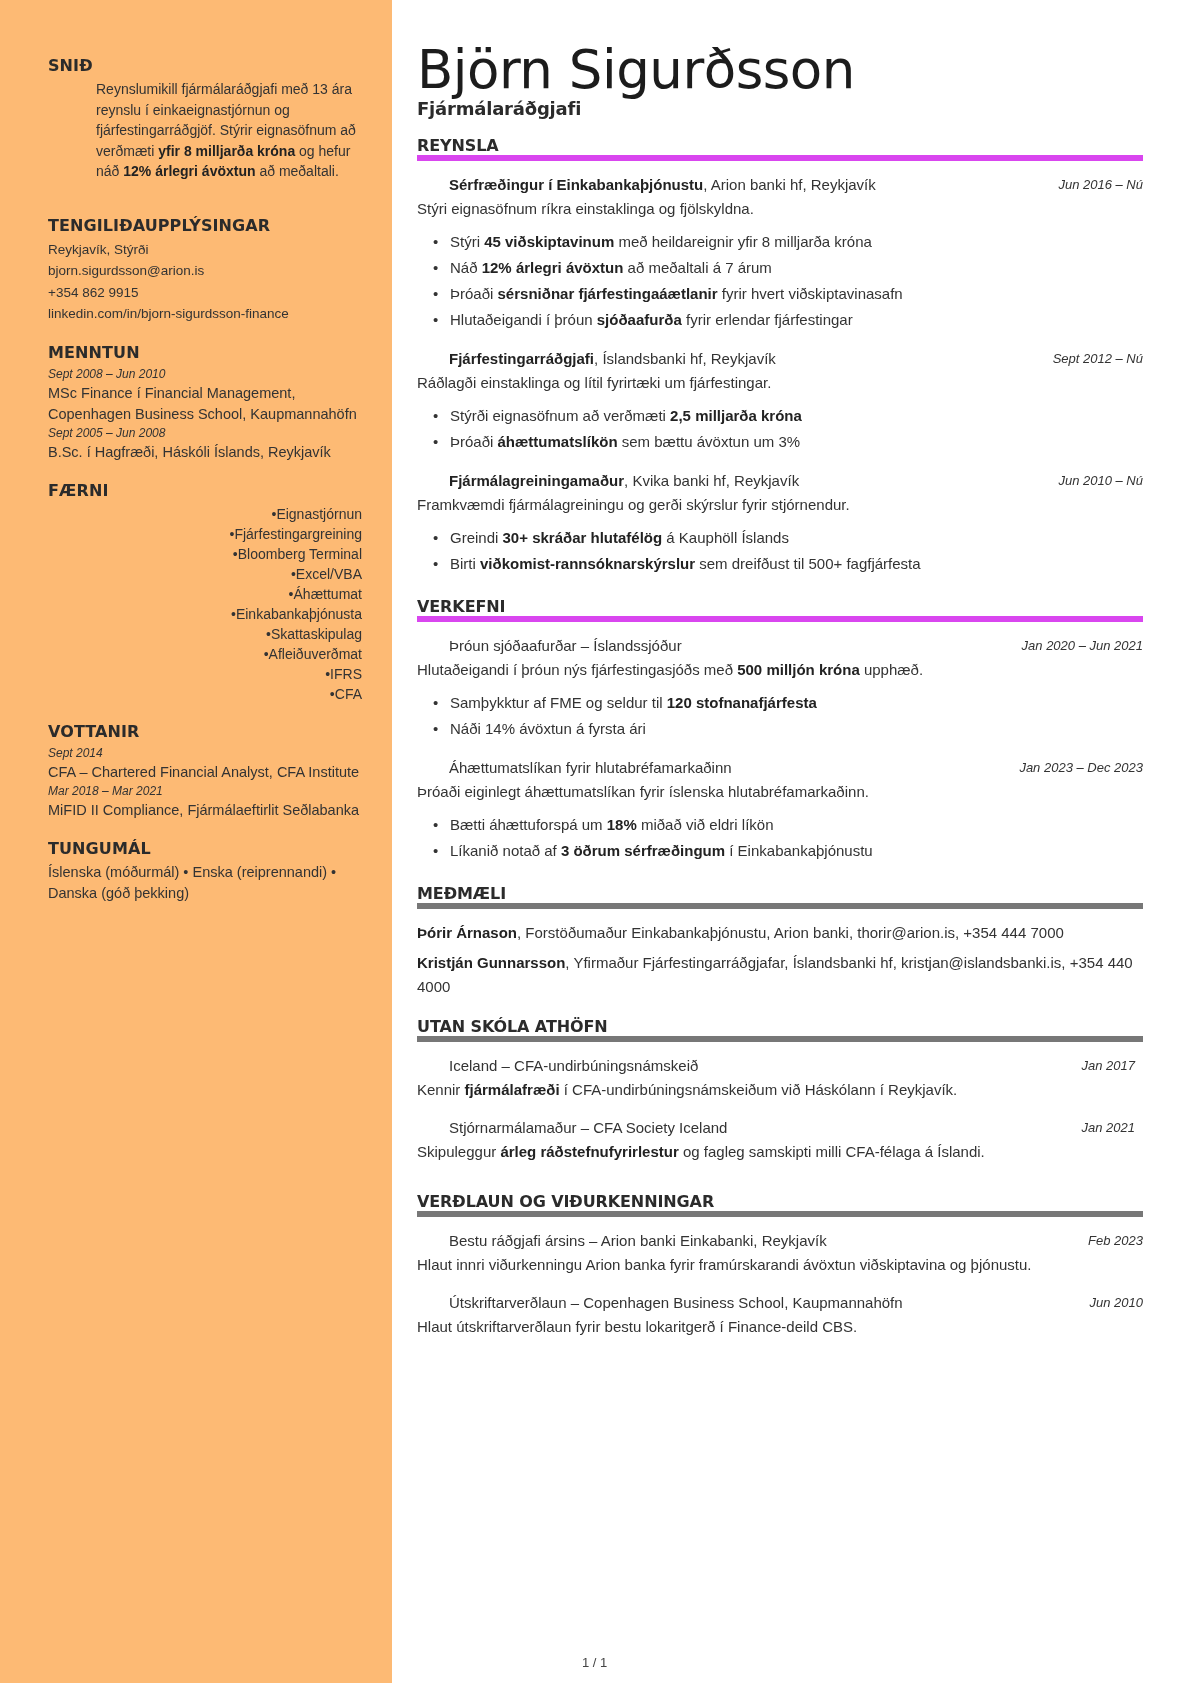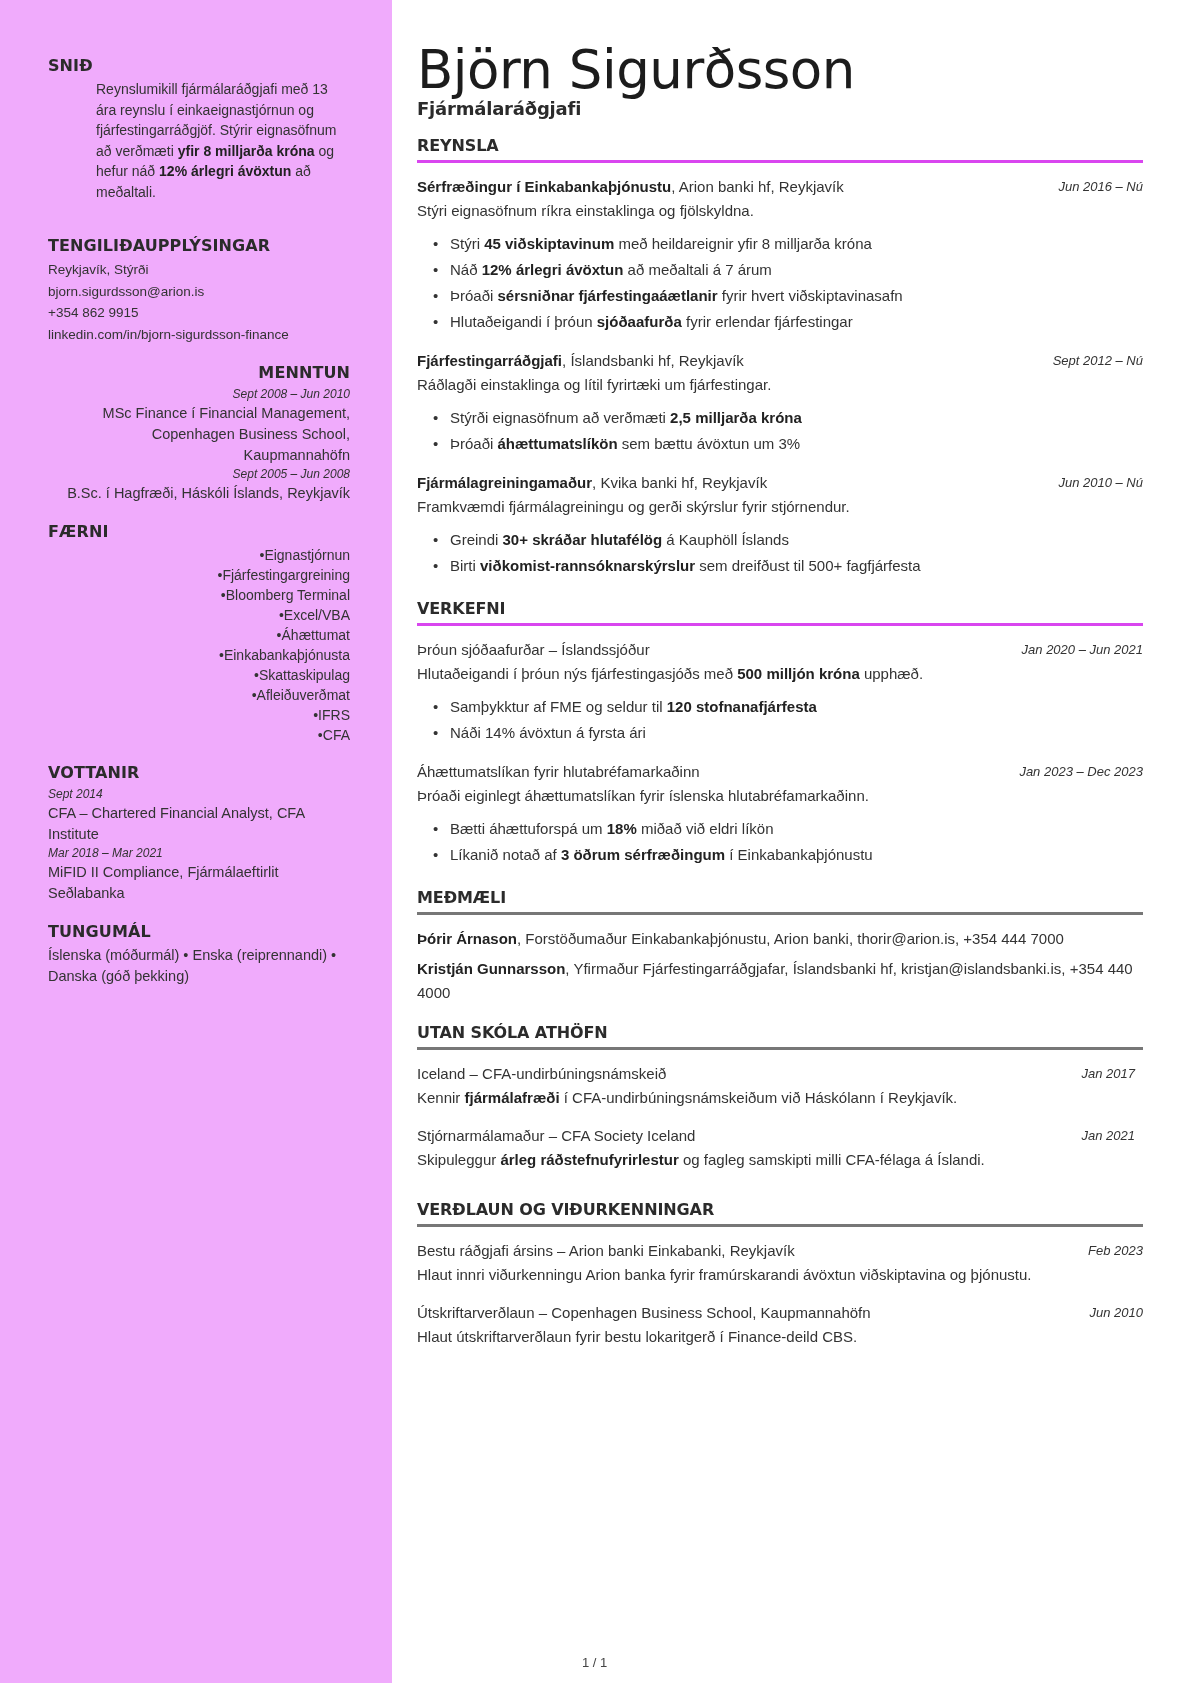--- a/index.html
+++ b/index.html
@@ -1,21 +1,21 @@
 <!DOCTYPE html>
 <html><head>
 <meta charset="utf-8">
 <style>
   * { box-sizing: border-box; margin: 0; padding: 0; }
   html, body { width: 1190px; height: 1683px; background: #ffffff; }
   body { position: relative; font-family: "Liberation Sans", "DejaVu Sans", sans-serif; color: #2b2b2b; overflow: hidden; }
 
   .sidebar {
     position: absolute; left: 0; top: 0; width: 392px; height: 1683px;
-    background: #f0abfc; padding: 56px 42px 0 48px;
+    background: #fdba74; padding: 56px 30px 0 48px;
   }
   .sb-heading {
     font-family: "DejaVu Sans", sans-serif; font-weight: bold; font-size: 16px;
     color: #2b2b2b; margin-bottom: 4px; letter-spacing: 0.1px;
   }
   .sb-text { font-size: 14px; line-height: 20.5px; color: #333; margin-left: 48px; }
   .sb-text b { color: #222; }
   .sb-section { margin-bottom: 22px; }
   .sb-contact div { font-size: 13.5px; line-height: 21.5px; color: #333; }
   .sb-date { font-style: italic; font-size: 12px; line-height: 17px; color: #333; }
@@ -27,28 +27,28 @@
   .name {
     font-family: "DejaVu Sans", sans-serif; font-weight: normal; font-size: 53px;
     line-height: 60px; color: #1c1c1c; letter-spacing: -0.5px;
   }
   .subtitle {
     font-family: "DejaVu Sans", sans-serif; font-weight: bold; font-size: 18px;
     color: #2b2b2b; margin-top: -2px; letter-spacing: -0.2px;
   }
   .sec-title {
     font-family: "DejaVu Sans", sans-serif; font-weight: bold; font-size: 16px;
-    color: #2b2b2b; padding-bottom: 5px; border-bottom: 3px solid #d946ef;
+    color: #2b2b2b; border-bottom: 6px solid #d946ef;
     margin-bottom: 12px; letter-spacing: -0.1px;
   }
   .sec-title.gray { border-bottom-color: #777; }
   .section { margin-top: 24px; }
   .section.first { margin-top: 17px; }
   .entry { margin-bottom: 14px; }
-  .entry-head { display: flex; justify-content: space-between; align-items: center; font-size: 15px; line-height: 24px; color: #333; }
+  .entry-head { display: flex; justify-content: space-between; align-items: center; font-size: 15px; line-height: 24px; color: #333; margin-left: 32px; }
   .entry-head .date { font-style: italic; font-size: 13px; color: #333; white-space: nowrap; }
   .entry-desc { font-size: 15px; line-height: 24px; color: #333; }
   .bullets { margin: 8px 0 0 16px; }
   .bullets .bl { font-size: 15px; line-height: 26px; color: #333; display: flex; }
   .bullets .bl .dot { width: 17px; flex: none; }
   .ref { font-size: 15px; line-height: 24px; color: #333; margin-bottom: 6px; }
   b { font-weight: bold; color: #222; }
   .pager { position: absolute; left: 582px; top: 1655px; font-size: 13px; color: #444; }
 </style>
 </head>
@@ -63,21 +63,21 @@
   <section class="sb-section" style="margin-bottom:18px;">
     <h2 class="sb-heading">TENGILIÐAUPPLÝSINGAR</h2>
     <div class="sb-contact">
       <div>Reykjavík, Stýrði</div>
       <div>bjorn.sigurdsson@arion.is</div>
       <div>+354 862 9915</div>
       <div>linkedin.com/in/bjorn-sigurdsson-finance</div>
     </div>
   </section>
 
-  <section class="sb-section" style="margin-bottom:18px;text-align:right;">
+  <section class="sb-section" style="margin-bottom:18px;">
     <h2 class="sb-heading">MENNTUN</h2>
     <div>
       <div class="sb-date">Sept 2008 – Jun 2010</div>
       <div class="sb-edu">MSc Finance í Financial Management, Copenhagen Business School, Kaupmannahöfn</div>
     </div>
     <div>
       <div class="sb-date">Sept 2005 – Jun 2008</div>
       <div class="sb-edu">B.Sc. í Hagfræði, Háskóli Íslands, Reykjavík</div>
     </div>
   </section>

